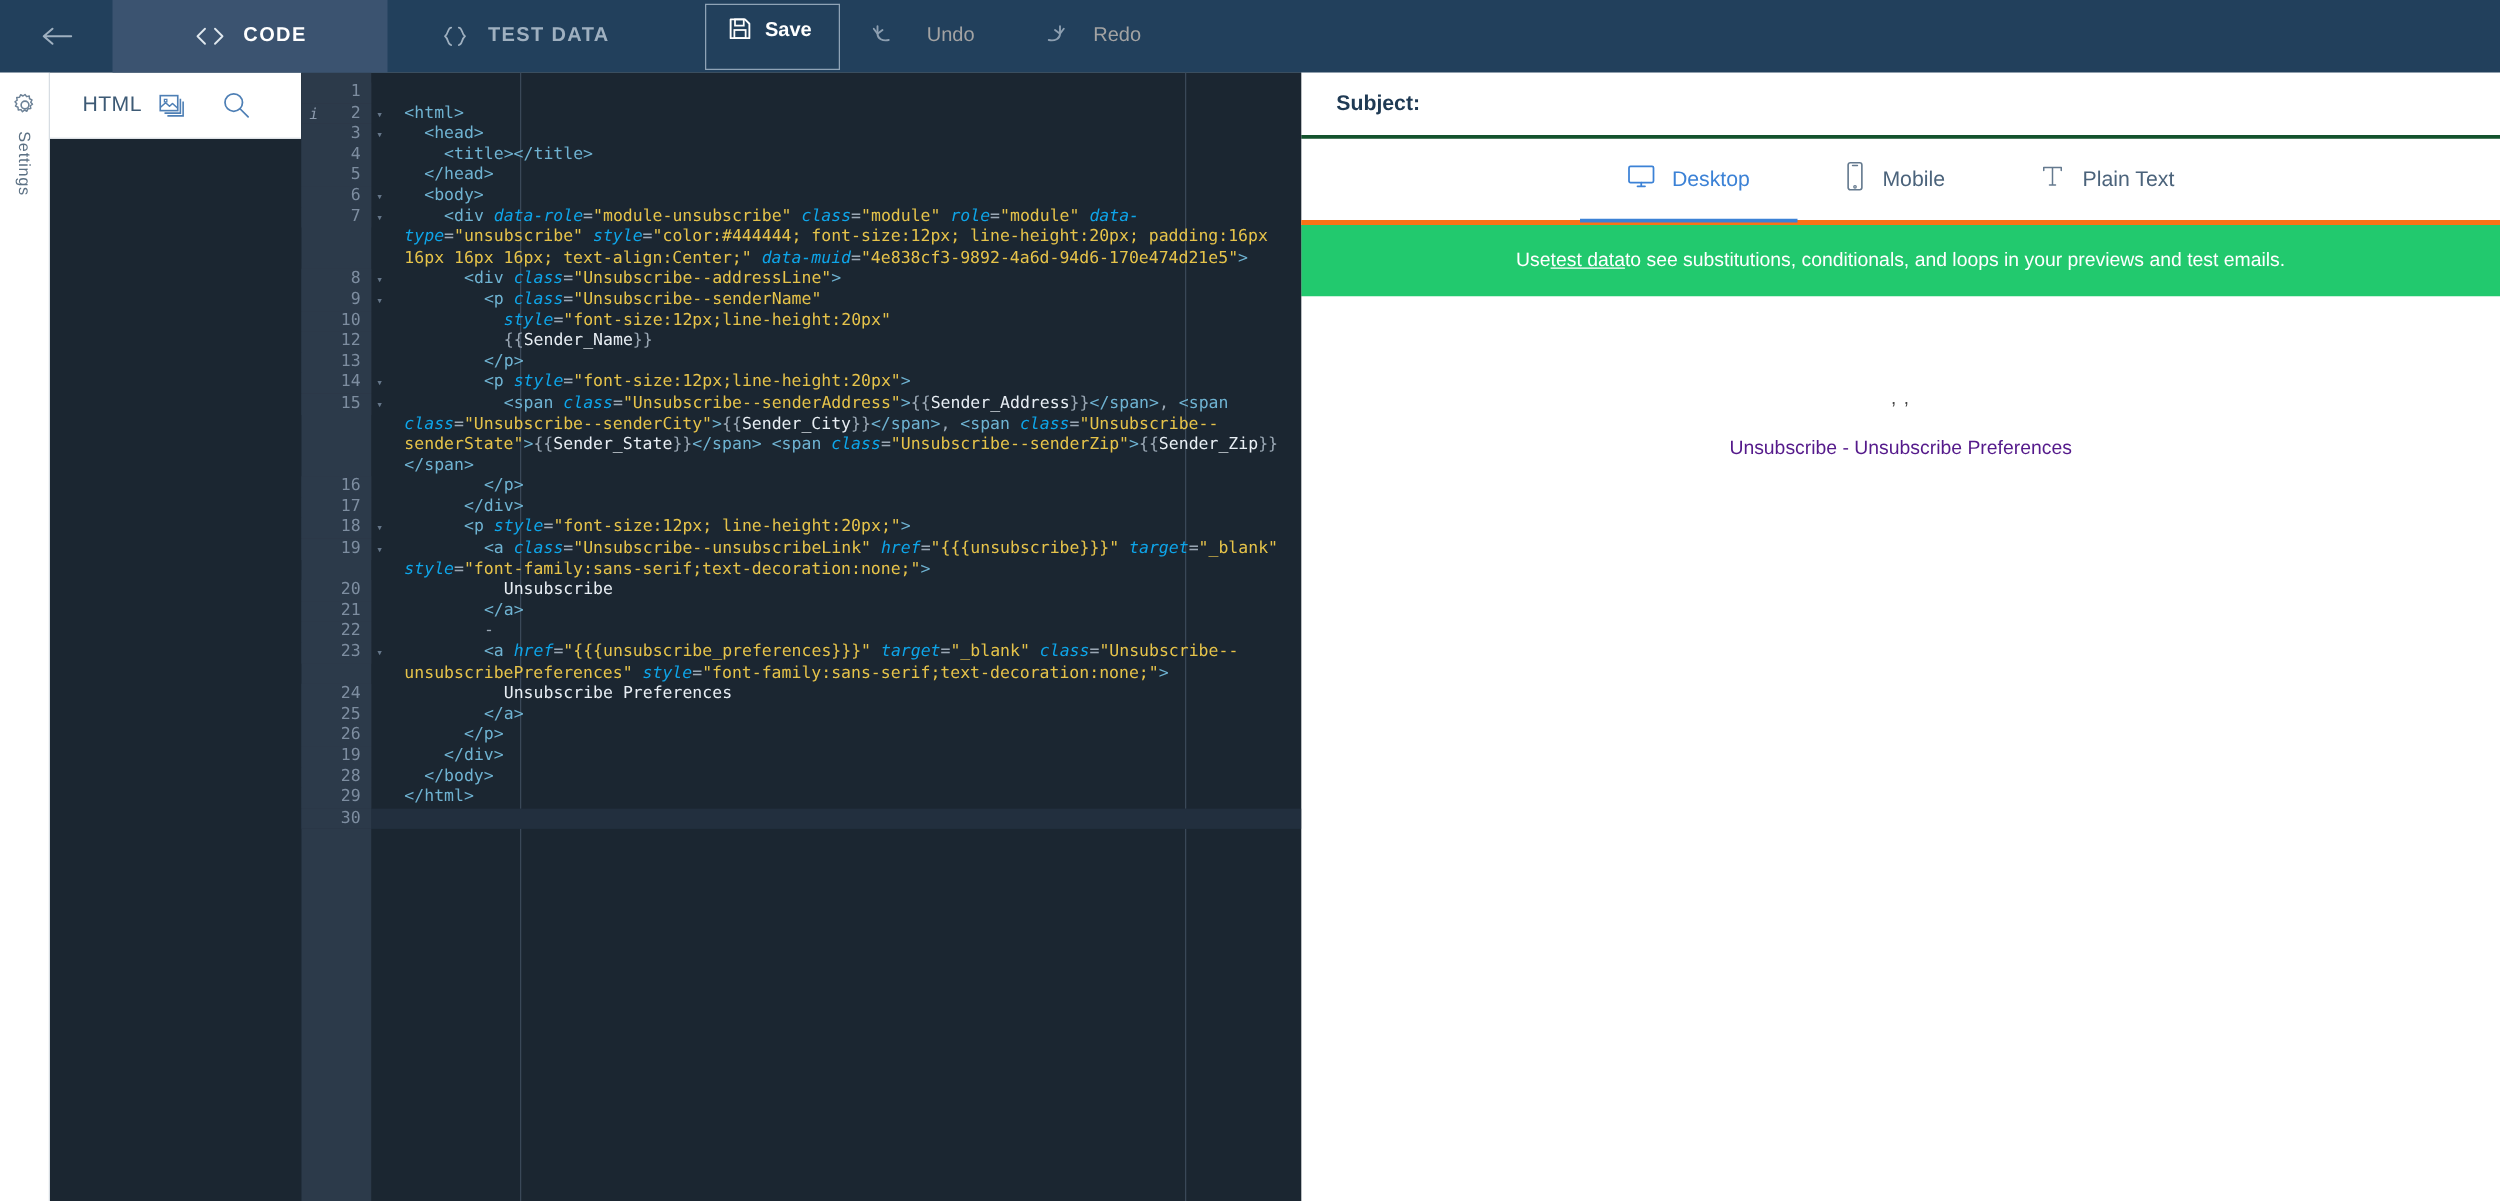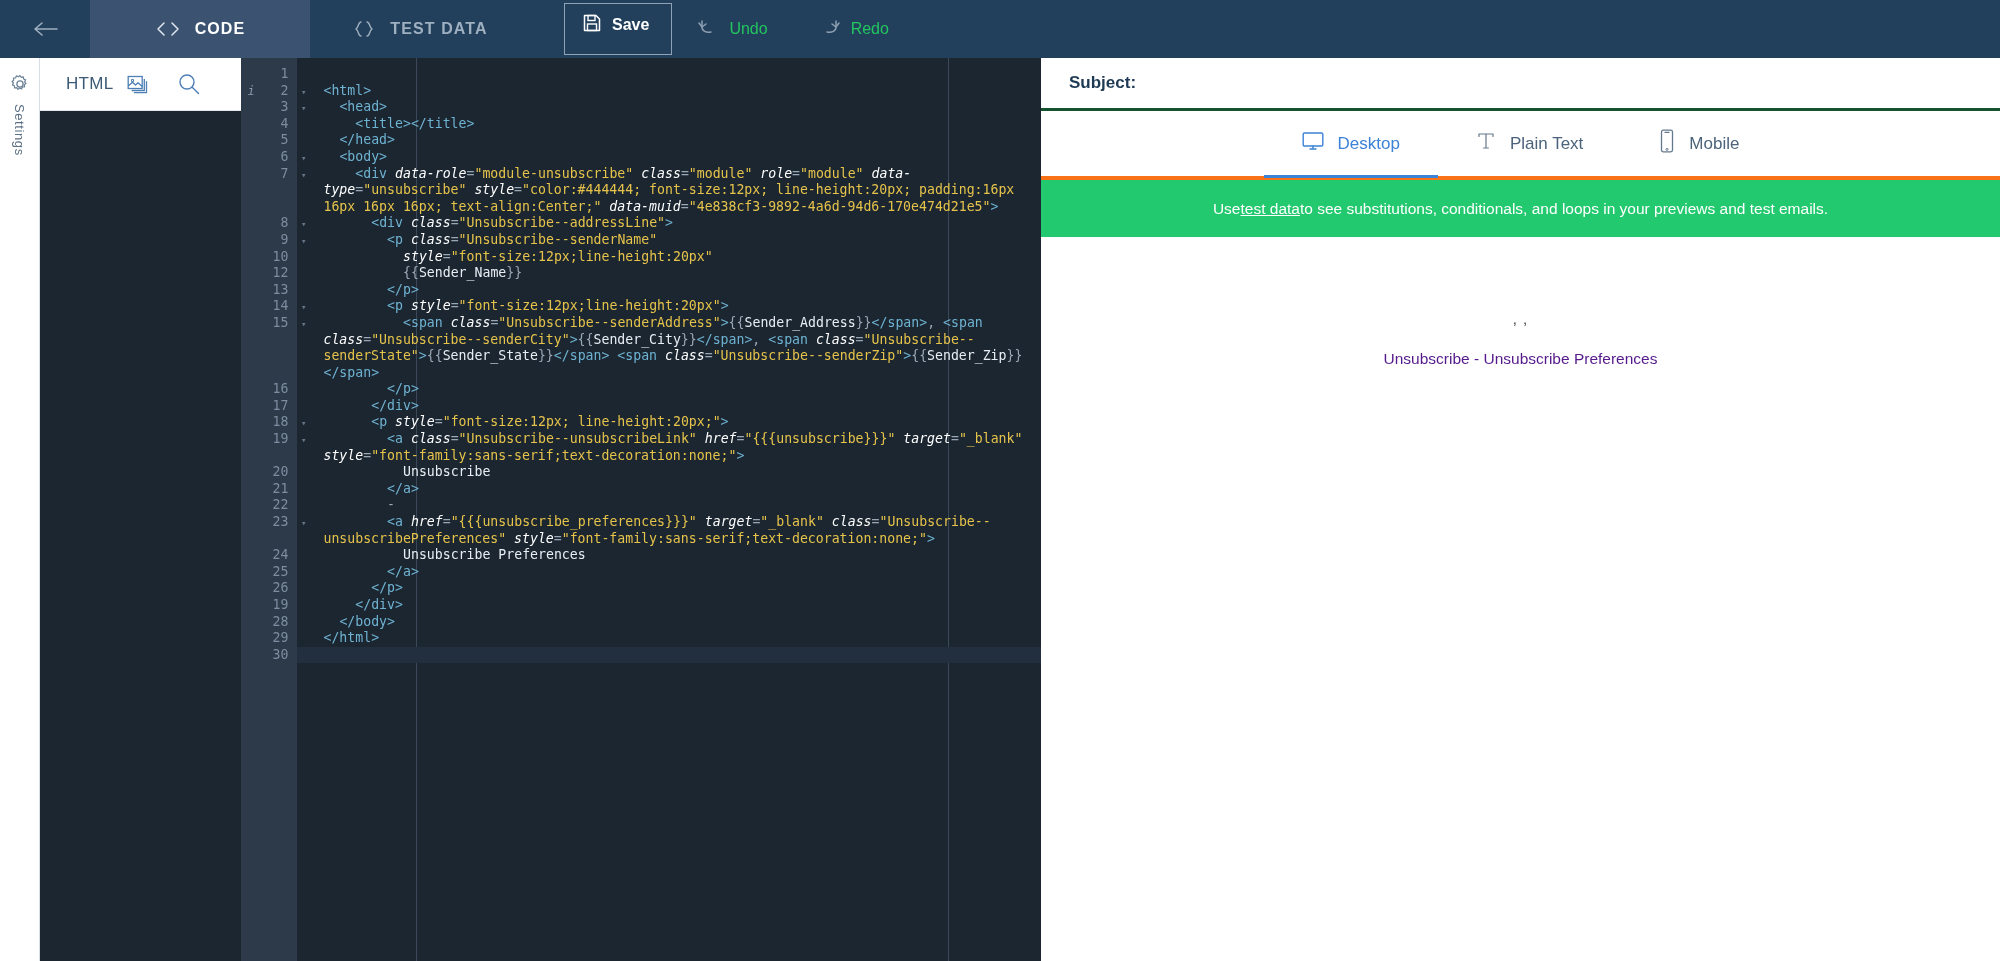--- a/index.html
+++ b/index.html
@@ -36,22 +36,22 @@
   .save-btn {
     align-self: center;
     display: flex; align-items: center; gap: 11px;
     border: 1px solid #8fa3b6;
     color: #ffffff; font-size: 16px; font-weight: bold;
     padding: 10px 22px 18px 18px;
     cursor: pointer; background: transparent;
     margin-left: 6px;
   }
   .plain-tool {
-    display: flex; align-items: center; gap: 11px;
-    color: #22c55e; font-size: 16px; padding: 0 26px;
+    display: flex; align-items: center; gap: 23px;
+    color: #a3a3a3; font-size: 16px; padding: 0 26px;
     cursor: pointer; align-self: center;
   }
 
   
   .body-row { display: flex; flex: 1; min-height: 0; }
 
   
   .rail {
     width: 40px; min-width: 40px; background: #ffffff;
     border-right: 1px solid #d7dde3;
@@ -100,21 +100,21 @@
   }
   .lnum .fold {
     position: absolute; right: -9px; top: 1px; color: #657689; font-size: 9px;
   }
   .lnum .info {
     position: absolute; left: 6px; top: 0; color: #8b9aad; font-style: italic; font-size: 12px;
   }
   .ctext { flex: 1; white-space: pre-wrap; padding-left: 26px; color: #c8d3de; }
   
   .t-tag   { color: #6fb3d2; }
-  .t-attr  { color: #ffffff; font-style: italic; }
+  .t-attr  { color: #0ea5e9; font-style: italic; }
   .t-str   { color: #e6c34a; }
   .t-punct { color: #9aa7b4; }
   .t-txt   { color: #e8eef4; }
 
   
   .preview { flex: 1; display: flex; flex-direction: column; background: #ffffff; min-width: 0; }
   .subject-bar {
     height: 53px; min-height: 53px; display: flex; align-items: center;
     padding-left: 28px; border-bottom: 3px solid #14532d;
     font-size: 17px; font-weight: bold; color: #1f3a54;
@@ -381,36 +381,36 @@
           <span>
             <svg width="22" height="20" viewBox="0 0 22 20">
               <rect x="1.2" y="2" width="19.6" height="13" rx="1.2" fill="none" stroke="#3c82d6" stroke-width="1.4"></rect>
               <path d="M8 18 h6 M11 15 v3" fill="none" stroke="#3c82d6" stroke-width="1.4" stroke-linecap="round"></path>
             </svg>
           </span>
           <span>Desktop</span>
         </div>
         <div class="vtab">
           <span>
-            <svg width="20" height="20" viewBox="0 0 20 20">
-              <path d="M3 3 h14 M3 3 v2.4 M17 3 v2.4 M10 3 v14 M7.6 17 h4.8" fill="none" stroke="#64798e" stroke-width="1.2" stroke-linecap="round"></path>
-            </svg>
-          </span>
-          <span>Plain Text</span>
-        </div>
-        <div class="vtab">
-          <span>
             <svg width="16" height="24" viewBox="0 0 16 24">
               <rect x="2.5" y="1.2" width="11" height="21.6" rx="1.8" fill="none" stroke="#64798e" stroke-width="1.3"></rect>
               <path d="M6 3.4 h4" fill="none" stroke="#64798e" stroke-width="1.1" stroke-linecap="round"></path>
               <circle cx="8" cy="20.4" r="1" fill="none" stroke="#64798e" stroke-width="1"></circle>
             </svg>
           </span>
           <span>Mobile</span>
         </div>
+        <div class="vtab">
+          <span>
+            <svg width="20" height="20" viewBox="0 0 20 20">
+              <path d="M3 3 h14 M3 3 v2.4 M17 3 v2.4 M10 3 v14 M7.6 17 h4.8" fill="none" stroke="#64798e" stroke-width="1.2" stroke-linecap="round"></path>
+            </svg>
+          </span>
+          <span>Plain Text</span>
+        </div>
       </div>
 
       <div class="banner">
         <span>Use </span>
           <a href="#">test data</a>
           <span> to see substitutions, conditionals, and loops in your previews and test emails.</span>
       </div>
 
       <div class="pv-body">
         <div class="pv-commas">, ,</div>

